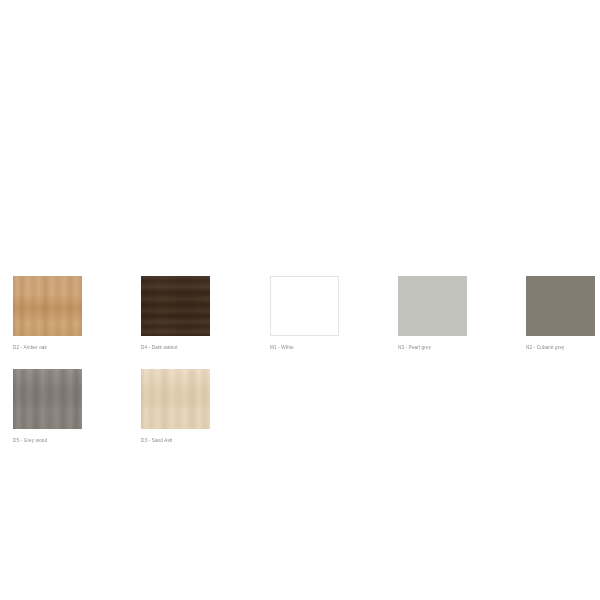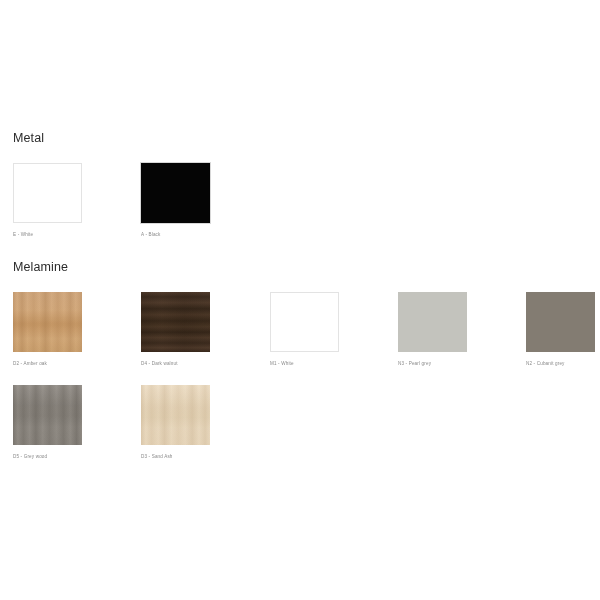--- a/index.html
+++ b/index.html
@@ -200,42 +200,22 @@
         rgba(192,168,135,0.07) 62%,
         rgba(255,250,238,0.08) 100%),
       linear-gradient(180deg, #ecdcc3 0%, #e0ceb0 54%, #e9d8bd 100%);
   }
 </style>
 </head>
 <body>
 
 <div class="page">
 
-  <div class="section section-metal">
-    <h2 class="section-title">Metal</h2>
-
-    <div class="swatch-grid">
-      <div class="swatch-row">
-
-        <div class="swatch-cell col-0">
-          <div class="swatch tex-white bordered"></div>
-          <div class="swatch-label">E - White</div>
-        </div>
-
-        <div class="swatch-cell col-1">
-          <div class="swatch thinline" style="background-color:#050505;"></div>
-          <div class="swatch-label">A - Black</div>
-        </div>
-
-      </div>
-    </div>
-  </div>
 
   <div class="section section-melamine">
-    <h2 class="section-title">Melamine</h2>
 
     <div class="swatch-grid">
 
       <div class="swatch-row">
 
         <div class="swatch-cell col-0">
           <div class="swatch tex-amber-oak"></div>
           <div class="swatch-label">D2 - Amber oak</div>
         </div>
 

